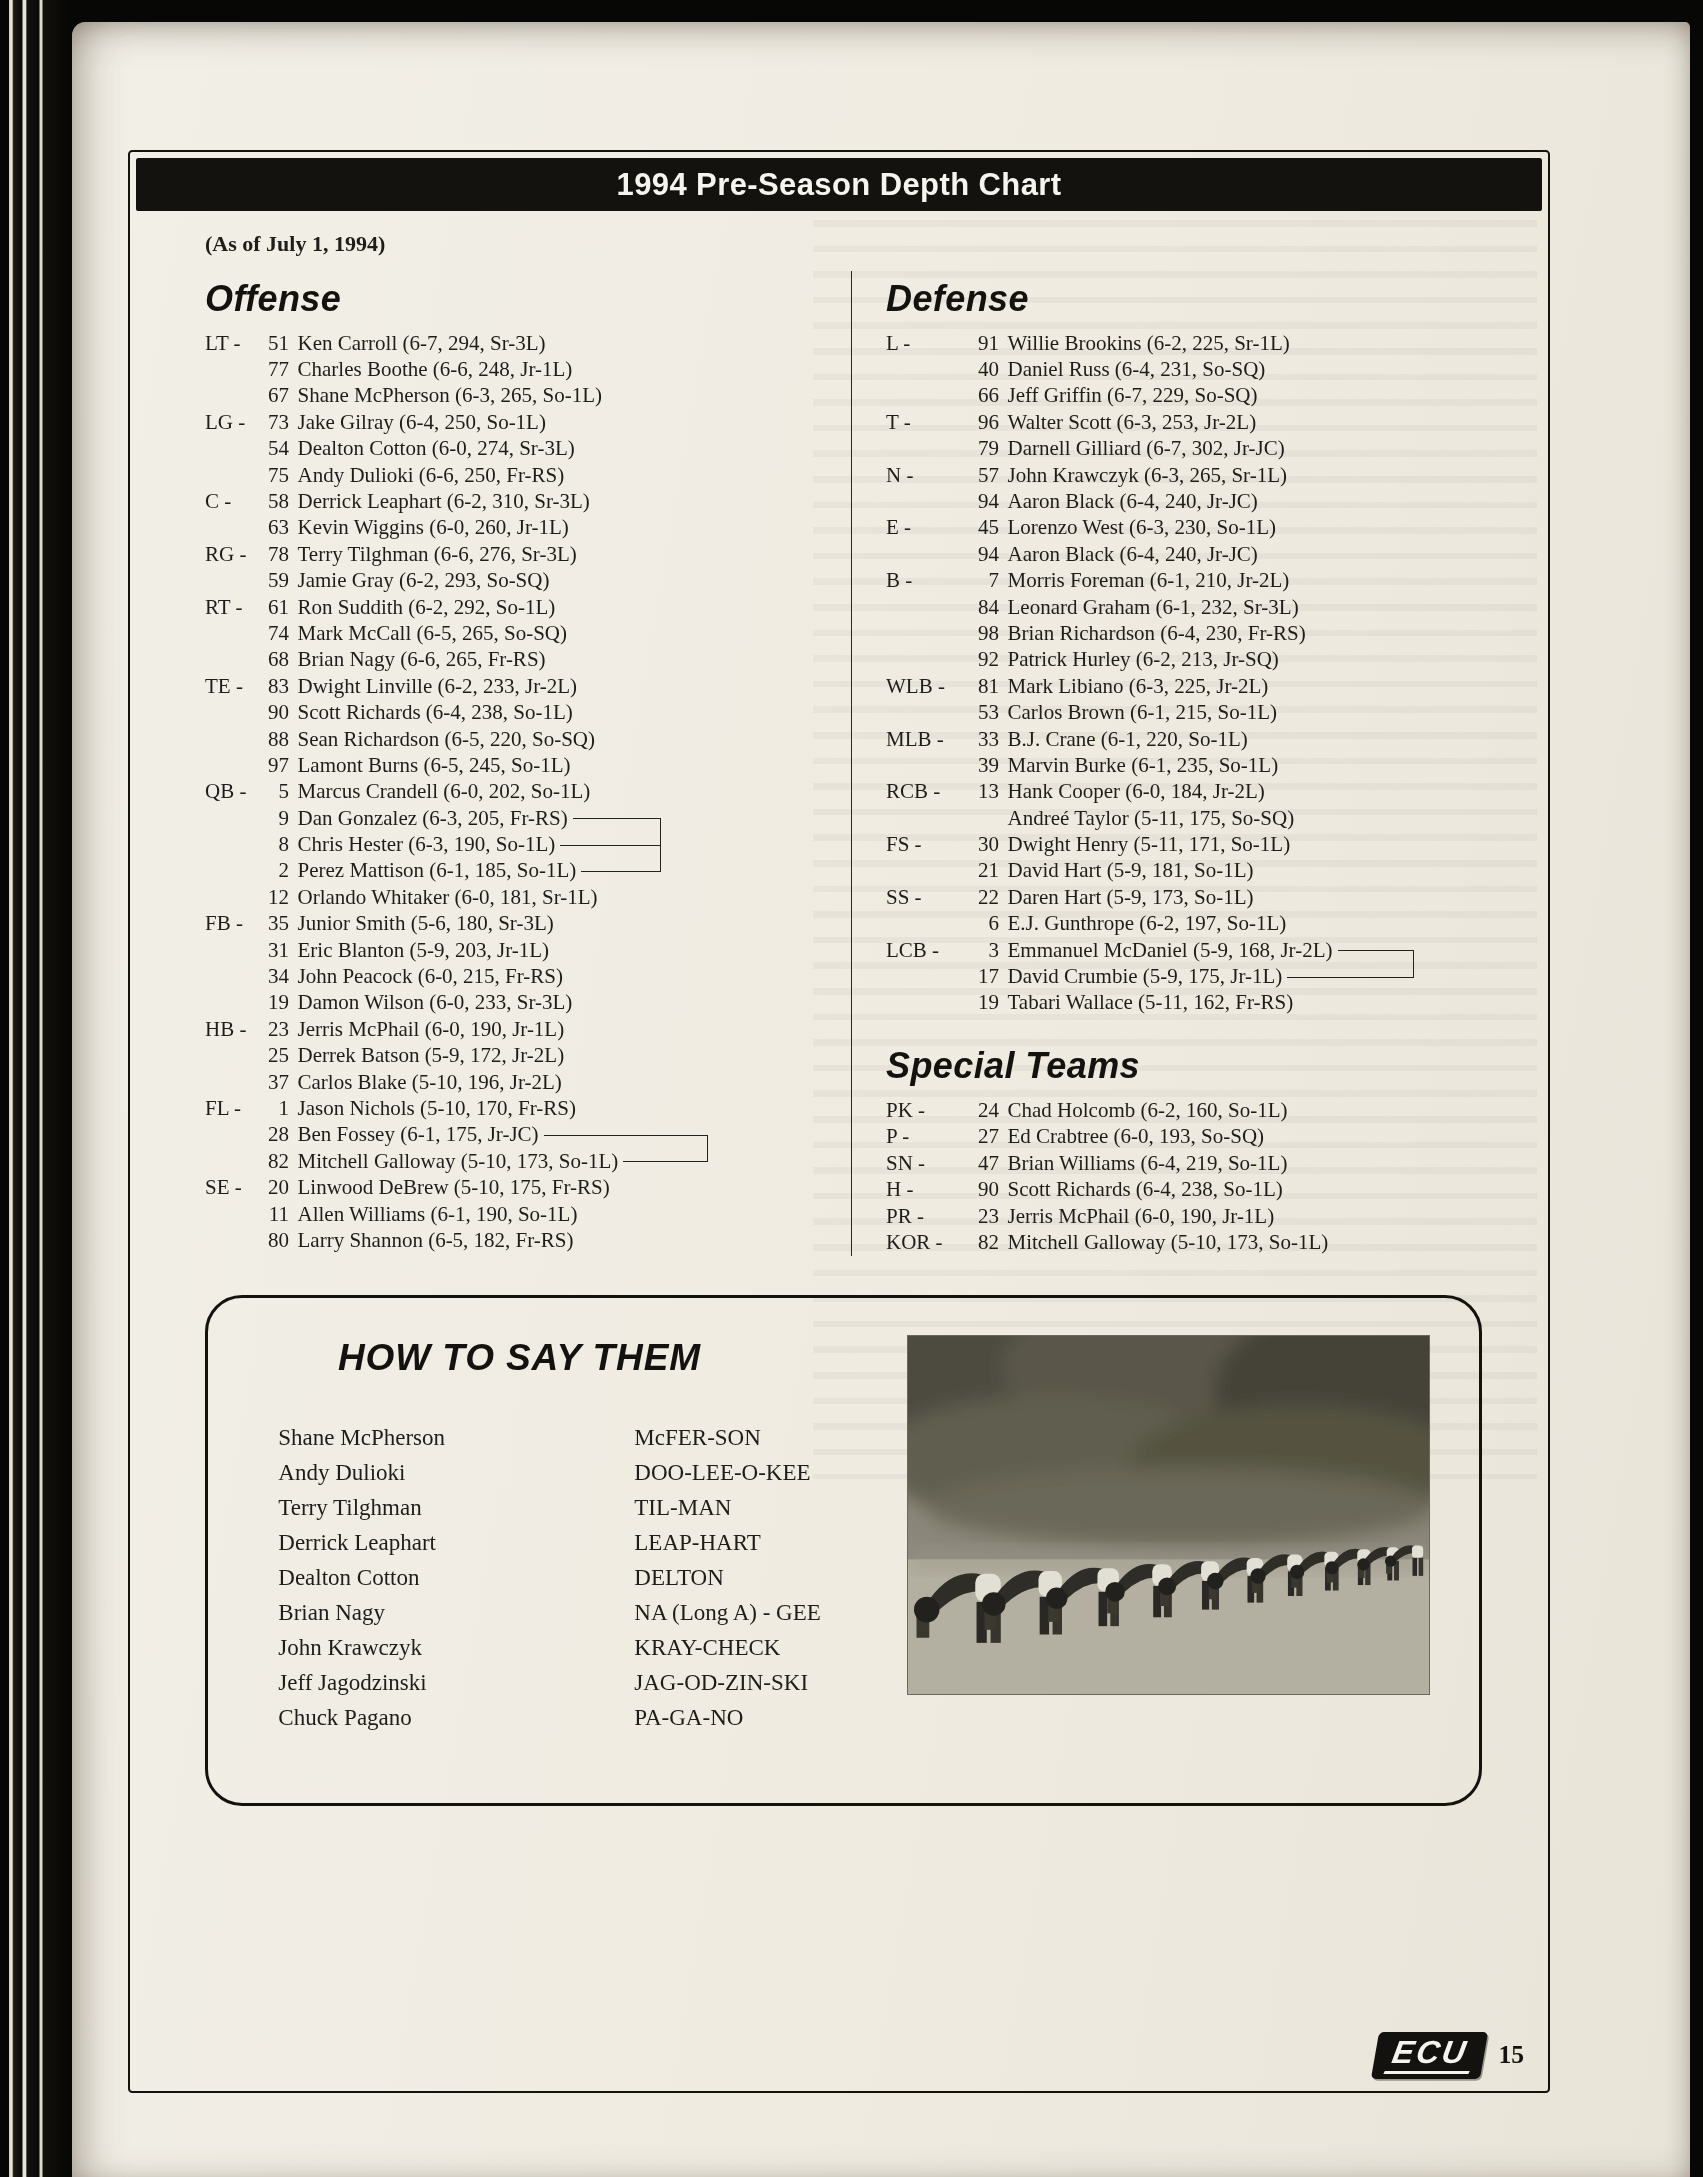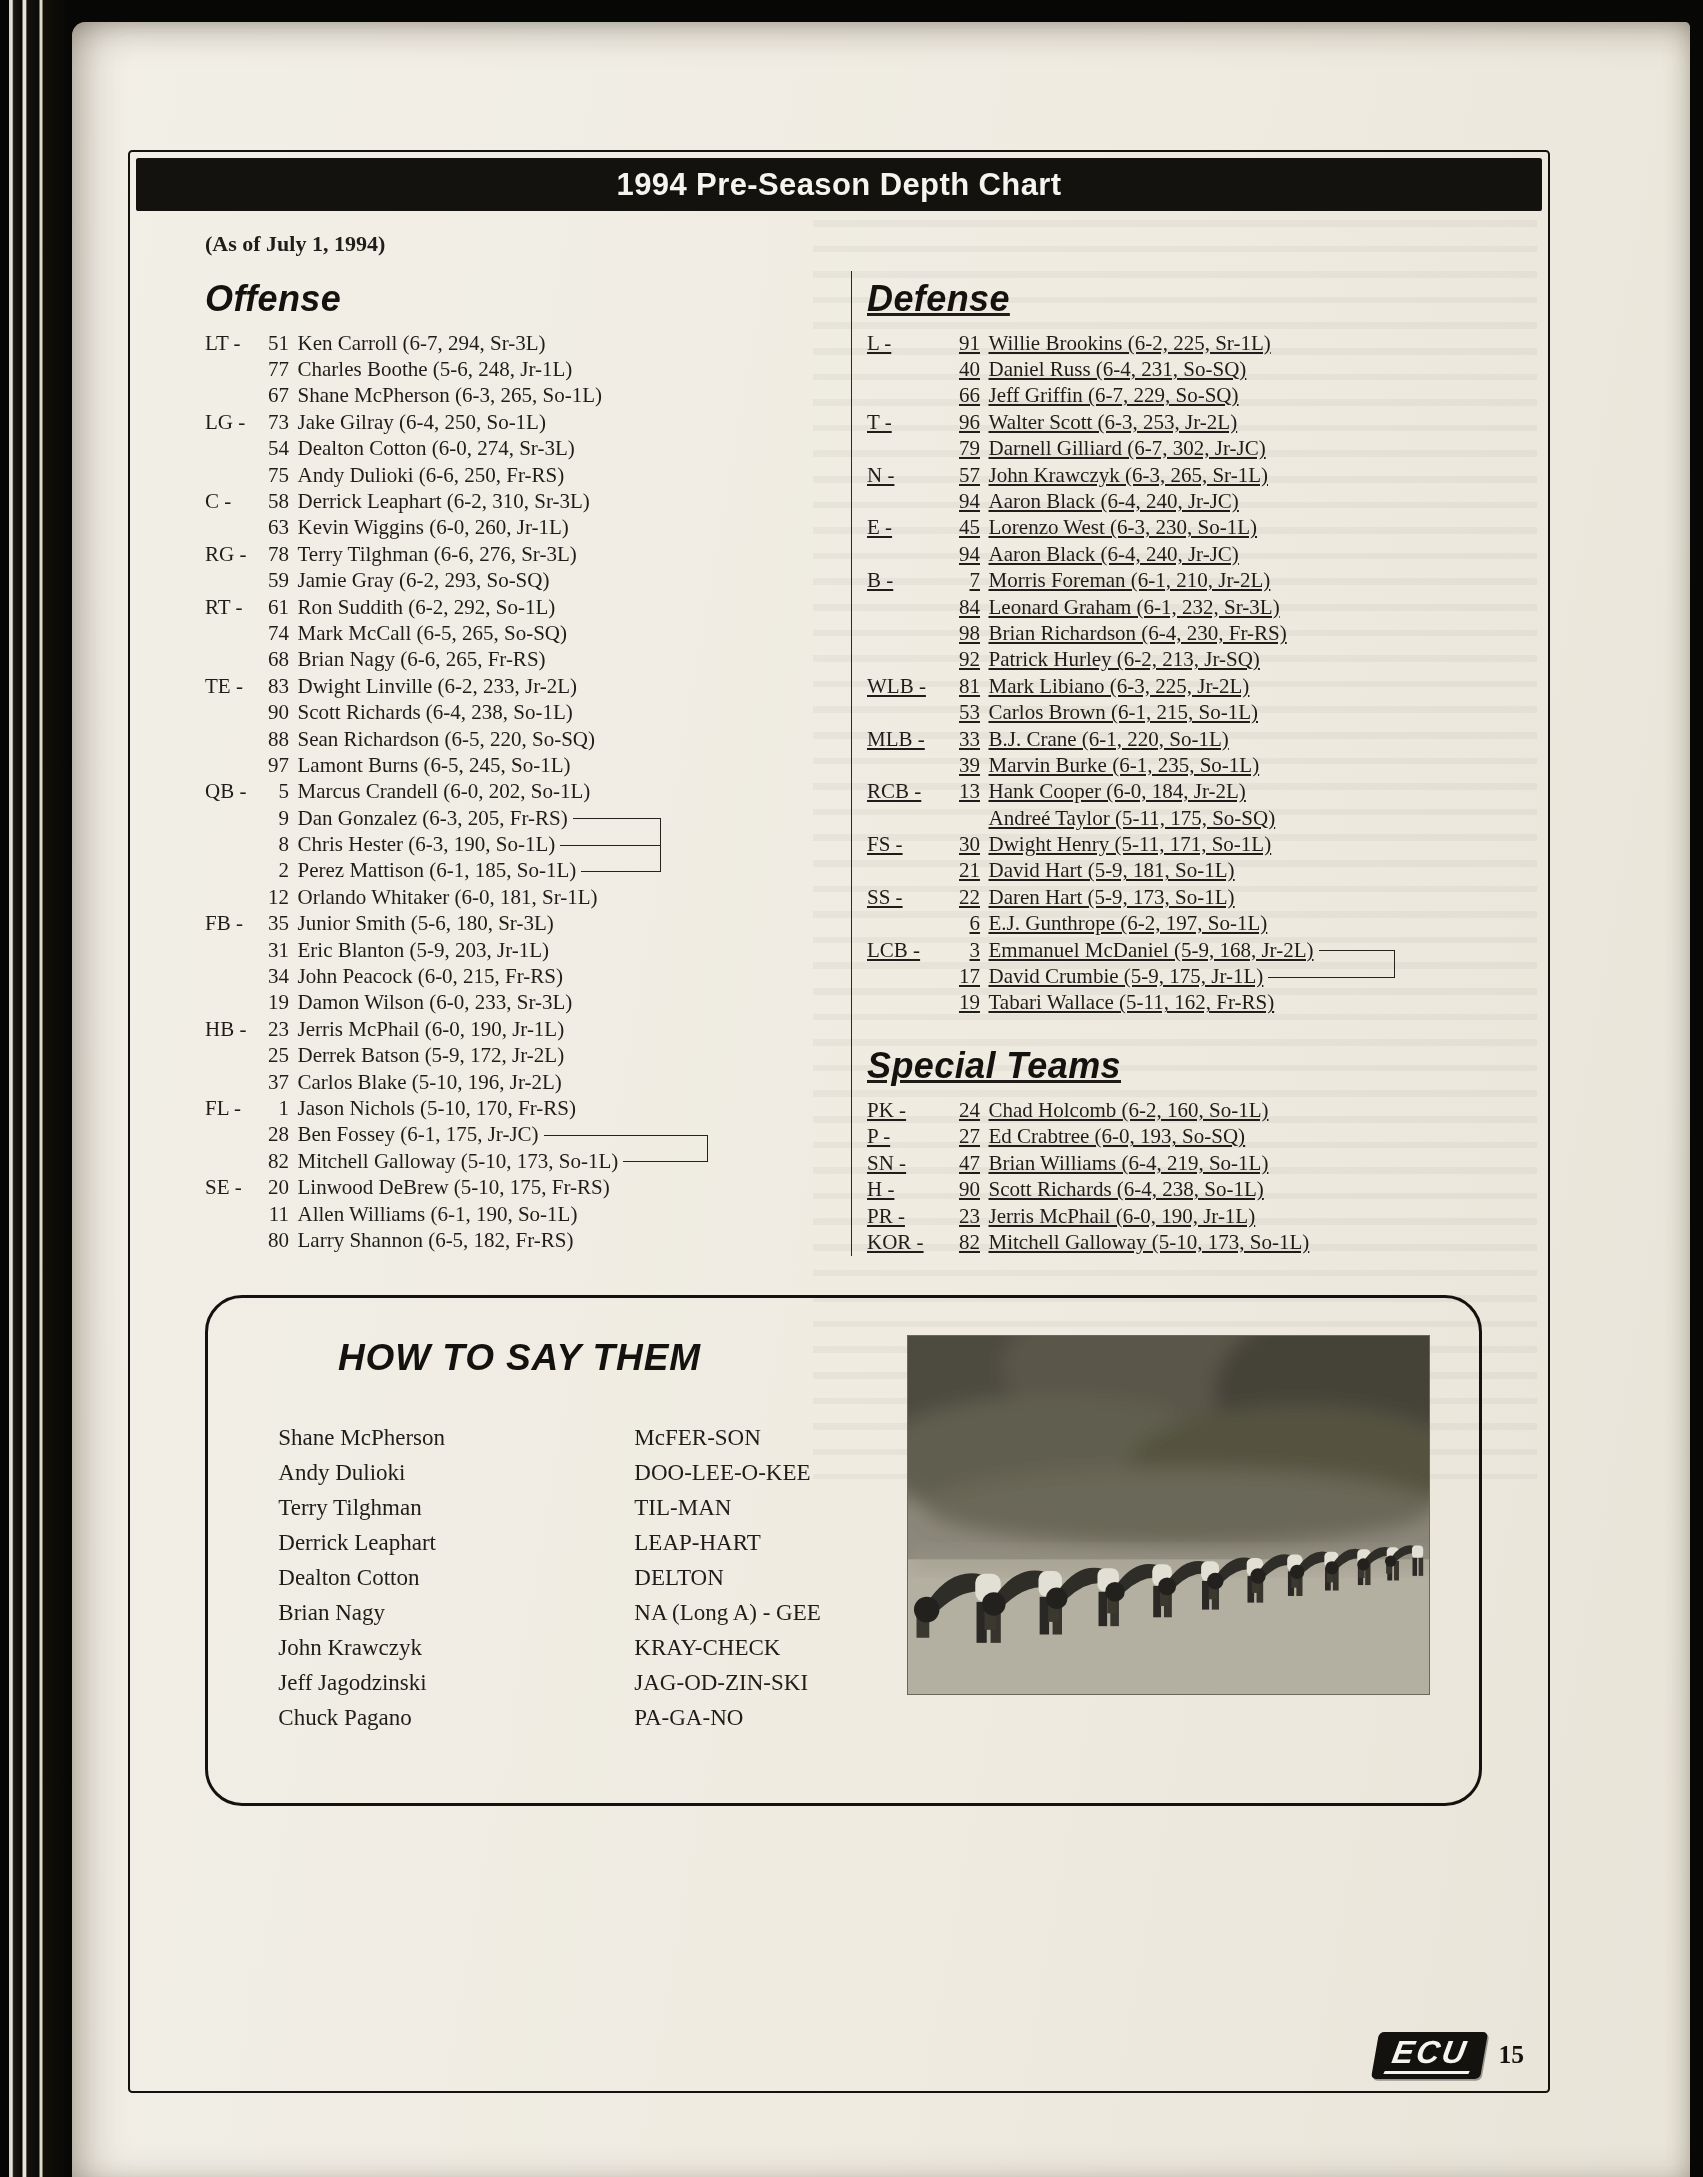--- a/index.html
+++ b/index.html
@@ -36,21 +36,21 @@
   }
   .titlebar{
     margin:6px;height:53px;background:#14120e;border-radius:2.6px;
     color:#f6f4ee;font-family:"Liberation Sans",sans-serif;font-weight:bold;
     font-size:31px;letter-spacing:0.4px;
     display:flex;align-items:center;justify-content:center;
   }
   .asof{margin:20.4px 0 0 75px;font-weight:bold;font-size:22px;}
   .cols{display:flex;margin:13.6px 51px 0 75px;}
   .col-left{width:646px;flex:none;}
-  .col-right{flex:1;border-left:1.7px solid #2b2923;padding-left:15px;text-decoration:underline;}
+  .col-right{flex:1;border-left:1.7px solid #2b2923;padding-left:34px;}
   .sec{
     font-family:"Liberation Sans",sans-serif;font-weight:bold;font-style:italic;
     font-size:36px;letter-spacing:0.4px;margin:6.8px 0 10.2px 0;color:#14120e;
   }
   .sec.st{margin-top:29px;}
   .group{}
   .row{display:flex;align-items:center;height:26.4px;font-size:21px;white-space:nowrap;}
   .pos{flex:none;}
   .col-left .pos{width:53px;}
   .col-right .pos{width:82px;}
@@ -118,21 +118,21 @@
         <div id="offense-rows">
             <div class="group">
               <div class="row">
                 <span class="pos">LT -</span>
                 <span class="num">51</span>
                 <span class="pname">Ken Carroll (6-7, 294, Sr-3L)</span>
               </div>
               <div class="row">
                 <span class="pos"></span>
                 <span class="num">77</span>
-                <span class="pname">Charles Boothe (5-6, 248, Jr-1L)</span>
+                <span class="pname">Charles Boothe (6-6, 248, Jr-1L)</span>
               </div>
               <div class="row">
                 <span class="pos"></span>
                 <span class="num">67</span>
                 <span class="pname">Shane McPherson (6-3, 265, So-1L)</span>
               </div>
             </div>
             <div class="group">
               <div class="row">
                 <span class="pos">LG -</span>

